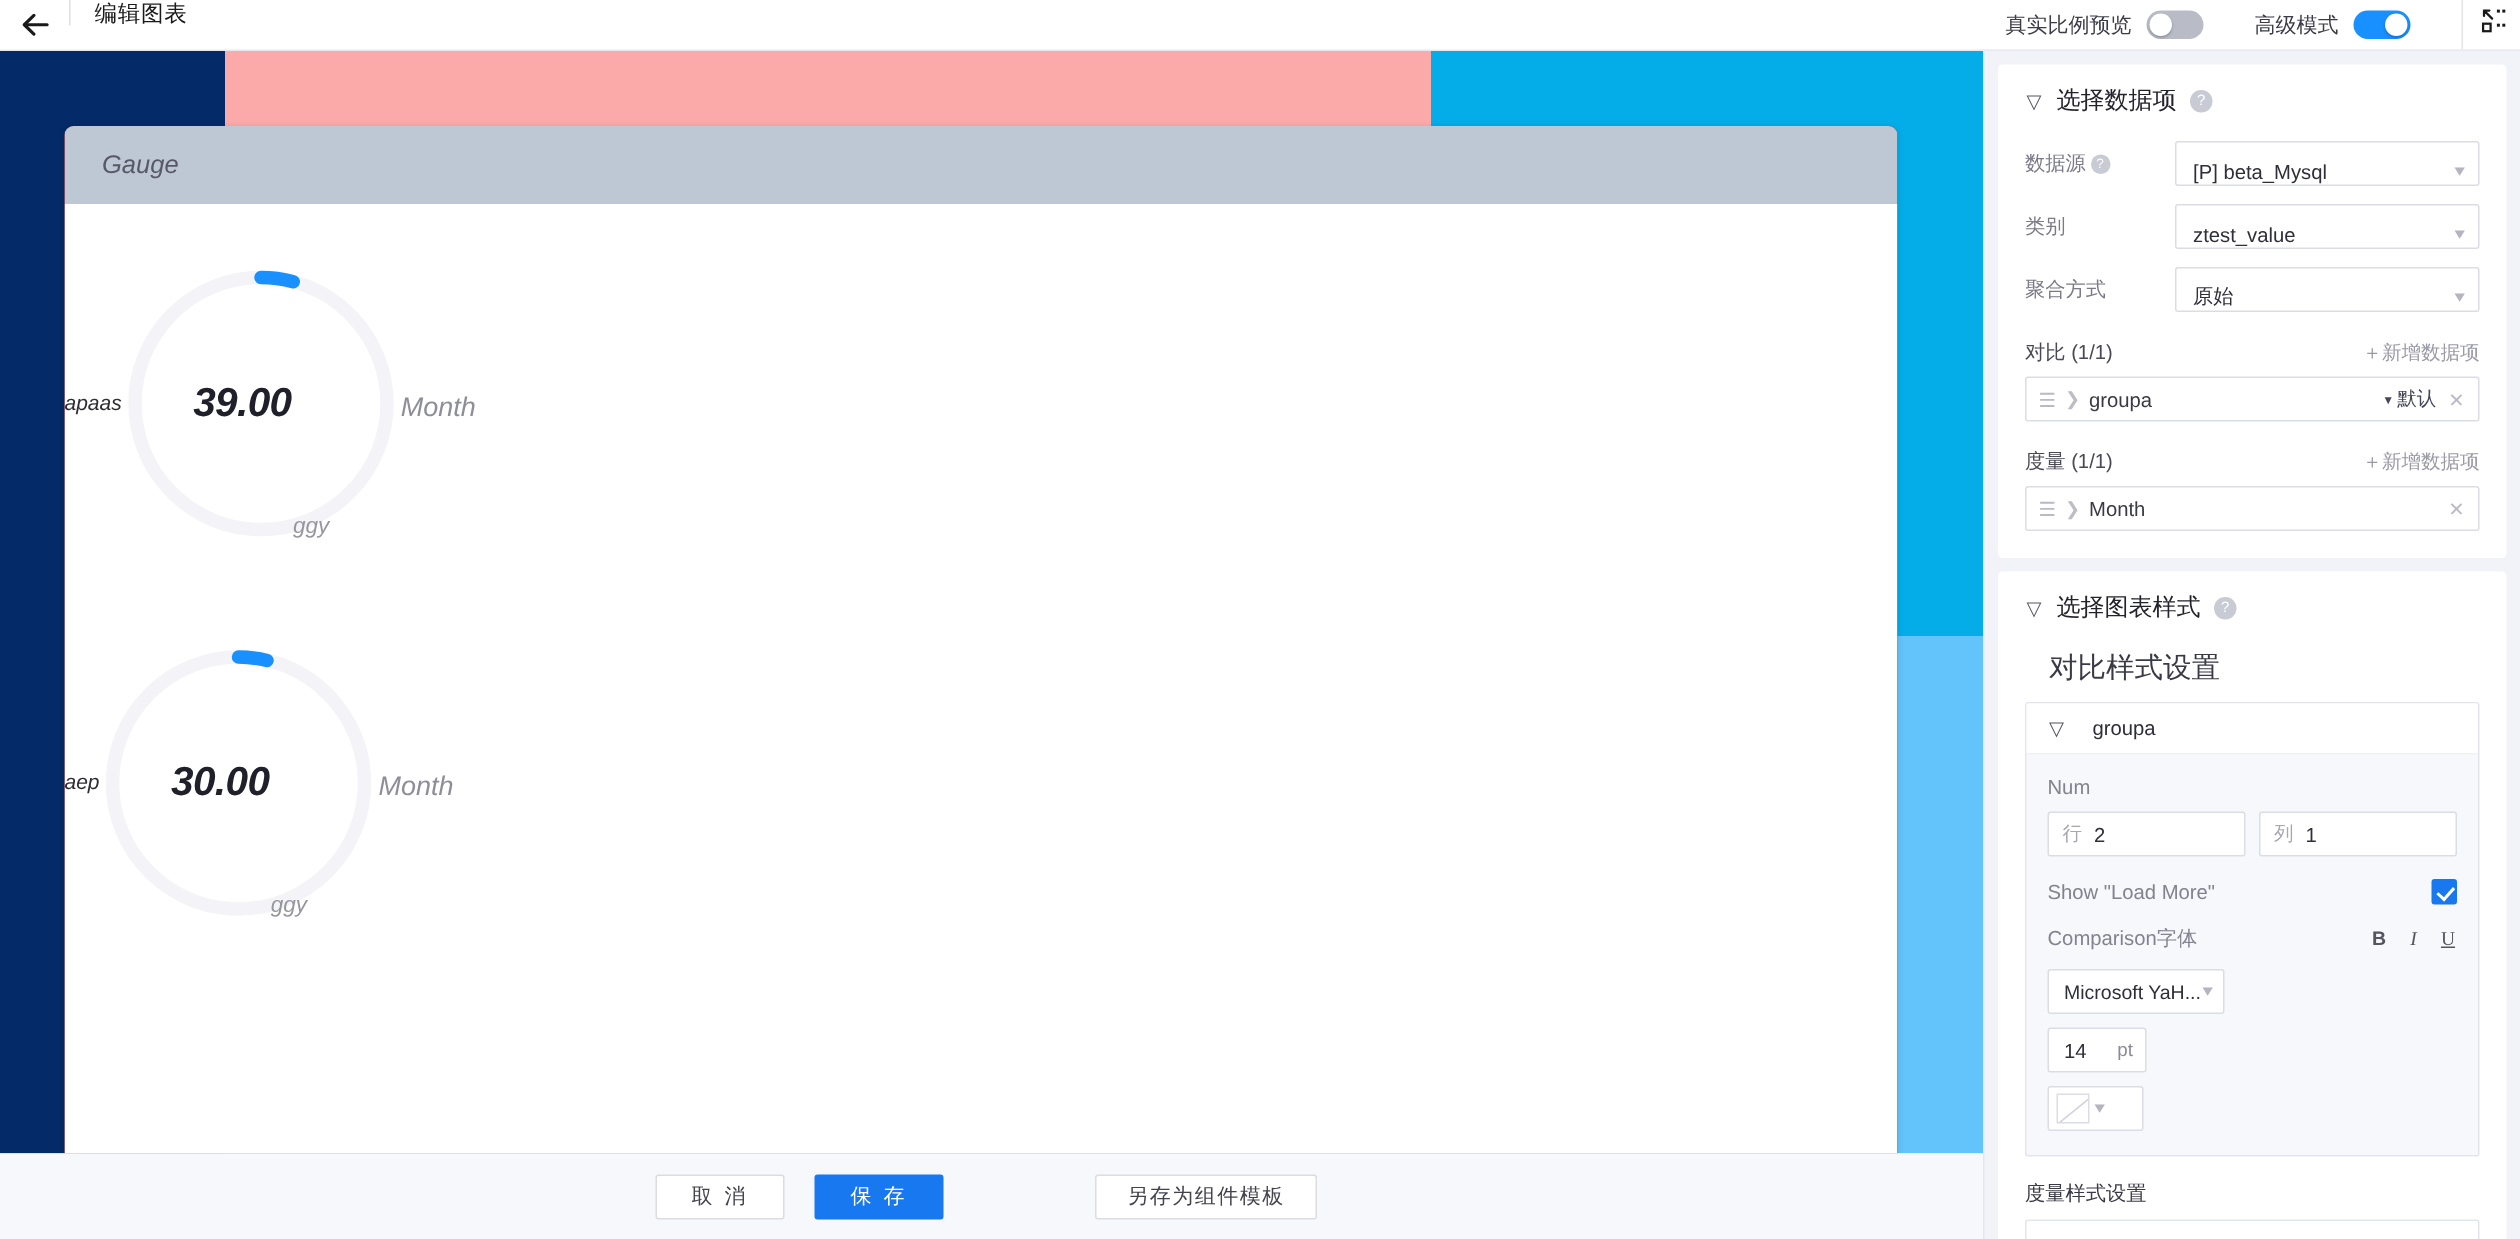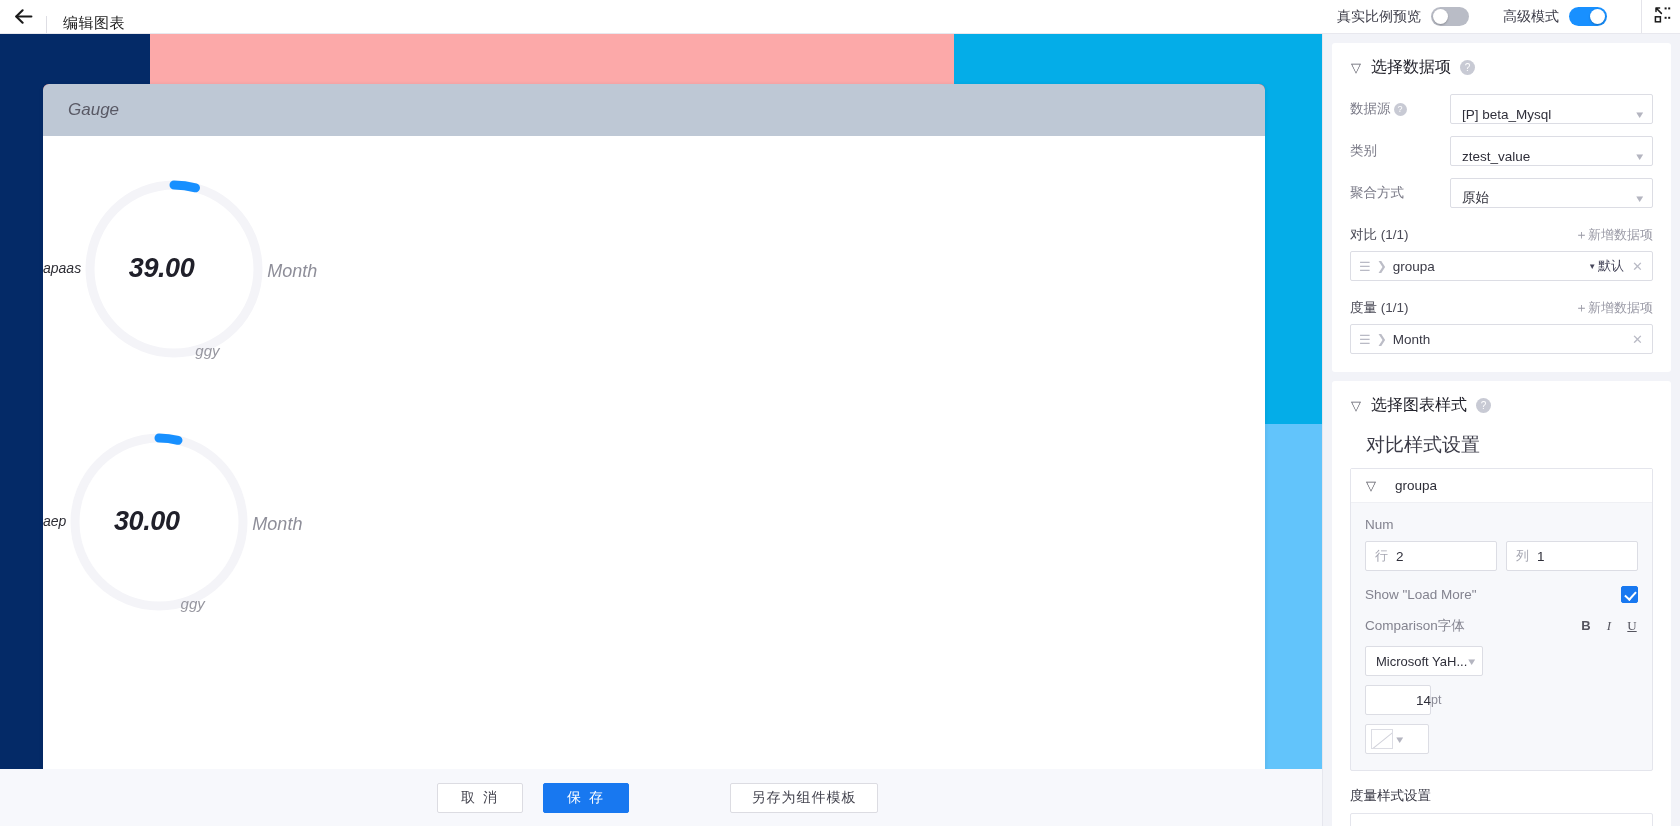--- a/index.html
+++ b/index.html
@@ -12,21 +12,21 @@
     color: #333;
     -webkit-font-smoothing: antialiased;
   }
 
   
   #topbar {
     position: absolute; top: 0; left: 0;
     width: 1680px; height: 34px;
     background: #ffffff;
     border-bottom: 1px solid #e8e8ee;
-    display: flex; align-items: flex-end;
+    display: flex; align-items: flex-start;
     z-index: 40;
   }
   #back-btn {
     width: 46px; height: 33px;
     display: flex; align-items: center; justify-content: center;
     cursor: pointer;
   }
   #back-btn svg { display: block; }
   .vdiv {
     width: 1px; height: 17px; background: #dedee4;
@@ -379,21 +379,21 @@
     display: flex; align-items: center; padding: 0 7px 0 10px;
     font-size: 13px; color: #2f2f3a; cursor: pointer;
   }
   .font-sel .v { flex: 1 1 auto; overflow: hidden; white-space: nowrap; }
   .size-box {
     width: 66px; height: 30px;
     border: 1px solid #dcdde4; background: #fff; border-radius: 2px;
     display: flex; align-items: center; padding: 0 8px 0 10px;
     font-size: 13.5px; color: #2f2f3a;
   }
-  .size-box .sv { flex: 1 1 auto; margin-left: 40px; }
+  .size-box .sv { flex: 1 1 auto; }
   .size-box .su { font-size: 12.5px; color: #8b8b97; }
   .color-box {
     width: 64px; height: 30px;
     border: 1px solid #dcdde4; background: #fff; border-radius: 2px;
     display: flex; align-items: center; padding: 0 6px 0 5px;
     gap: 4px; cursor: pointer;
   }
   .swatch {
     width: 22px; height: 20px;
     border: 1px solid #dcdde4; background: #fff;

